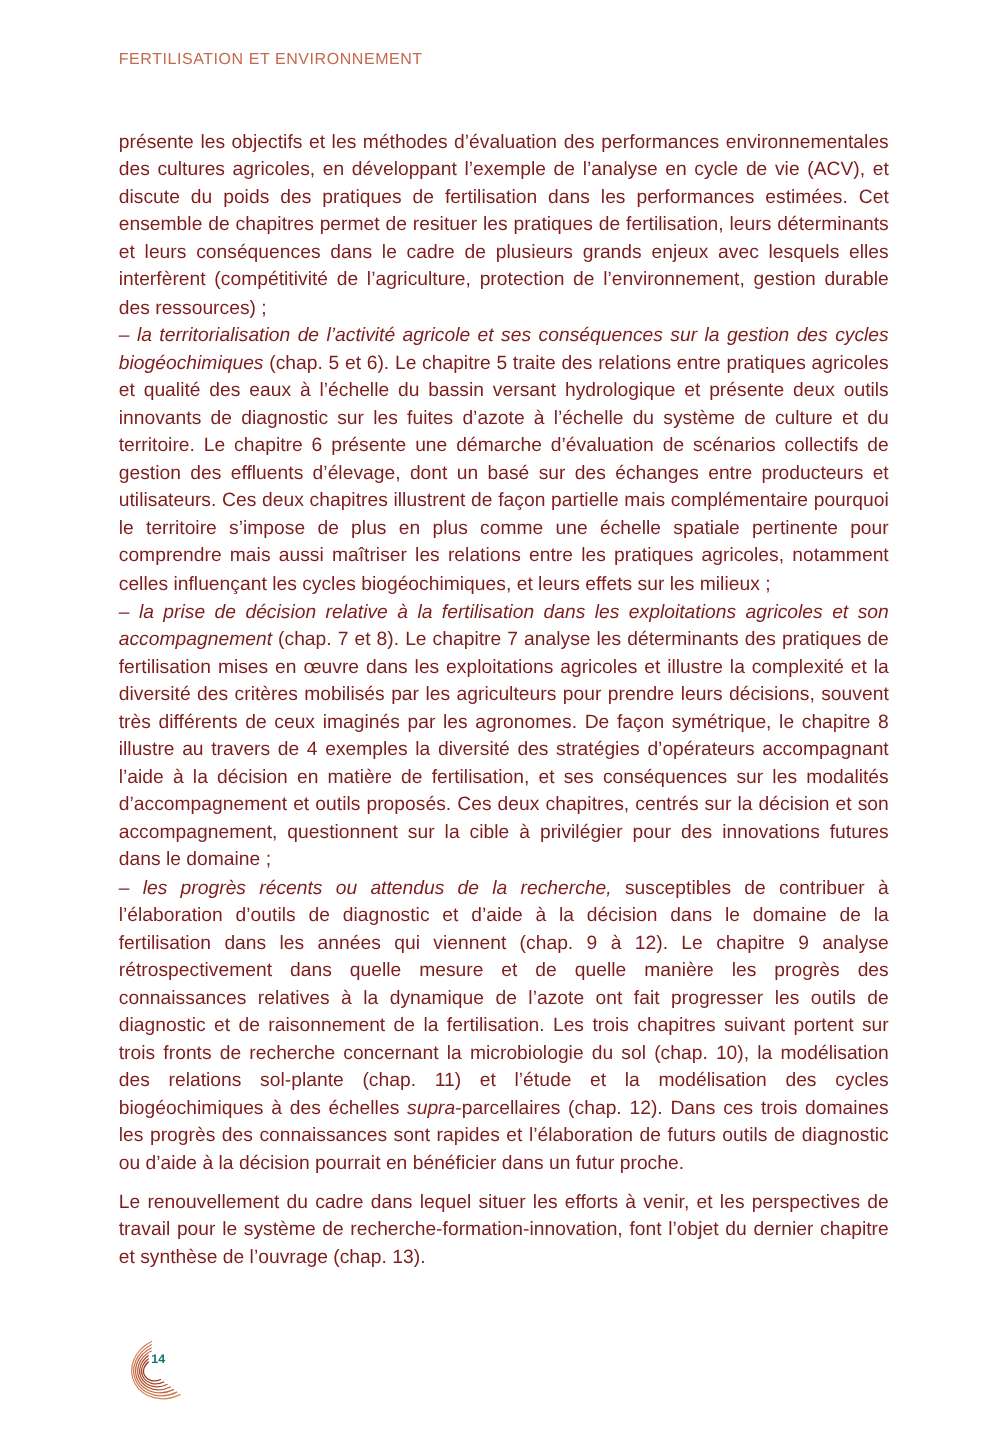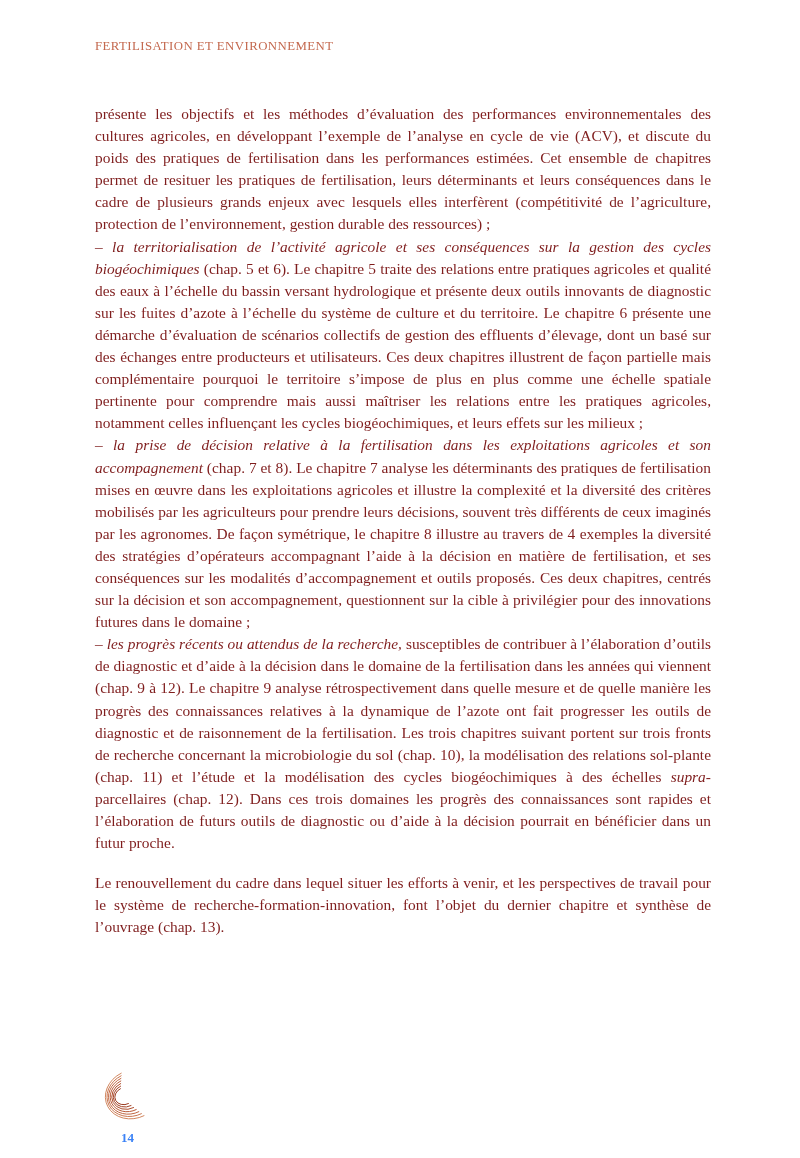--- a/index.html
+++ b/index.html
@@ -2,58 +2,57 @@
 <html lang="fr"><head>
 <meta charset="utf-8">
 <style>
   * { margin:0; padding:0; box-sizing:border-box; }
   html,body { background:#ffffff; }
   .page {
     position:relative;
     width:792px; height:1158px;
     background:#ffffff;
     overflow:hidden;
-    font-family:Liberation Serif, serif;
+    font-family:Liberation Sans, sans-serif;
   }
   .running-head {
     position:absolute;
     left:95px; top:39px;
     font-size:12.8px;
     letter-spacing:0.45px;
     color:#c4694f;
     font-weight:400;
   }
   .body-text {
     position:absolute;
     left:95px; top:103px;
     width:616px;
     font-size:15.4px;
     line-height:22.1px;
     color:#7f1d1d;
     text-align:justify;
     letter-spacing:0.02px;
   }
   .body-text p { margin:0; }
-  .body-text p.space-before { margin-top:18px; }
+  .body-text p.space-before { margin-top:8px; }
   .it { font-style:italic; }
   .logo-wrap {
     position:absolute;
     left:92px; top:1070px;
     width:60px; height:55px;
   }
   .logo-wrap svg { display:block; width:60px; height:55px; }
   .page-number {
     position:absolute;
     left:119px; top:1082px;
-    font-size:13px;
+    font-size:10px;
     font-weight:bold;
-    color:#3b82f6;
+    color:#0f766e;
     background:#ffffff;
     padding:0 2px;
-    margin-top:48px;
   }
 </style>
 </head>
 <body>
 
 <div class="page">
 
   <div class="running-head">FERTILISATION ET ENVIRONNEMENT</div>
 
   <div class="body-text">

